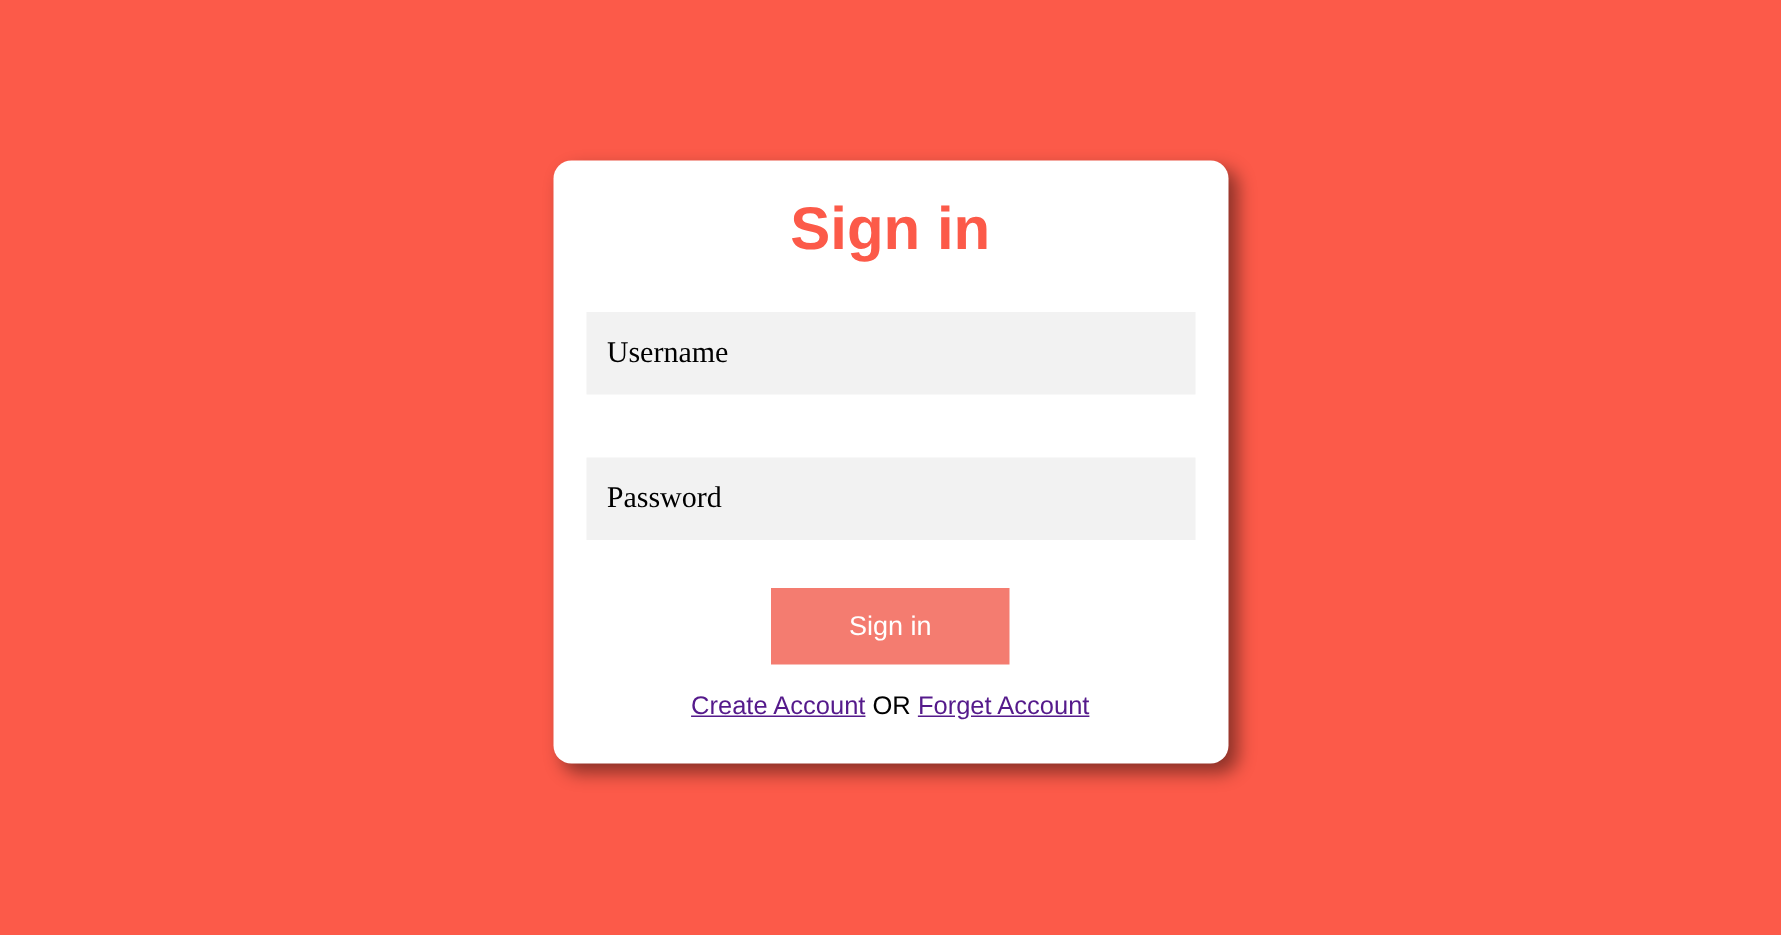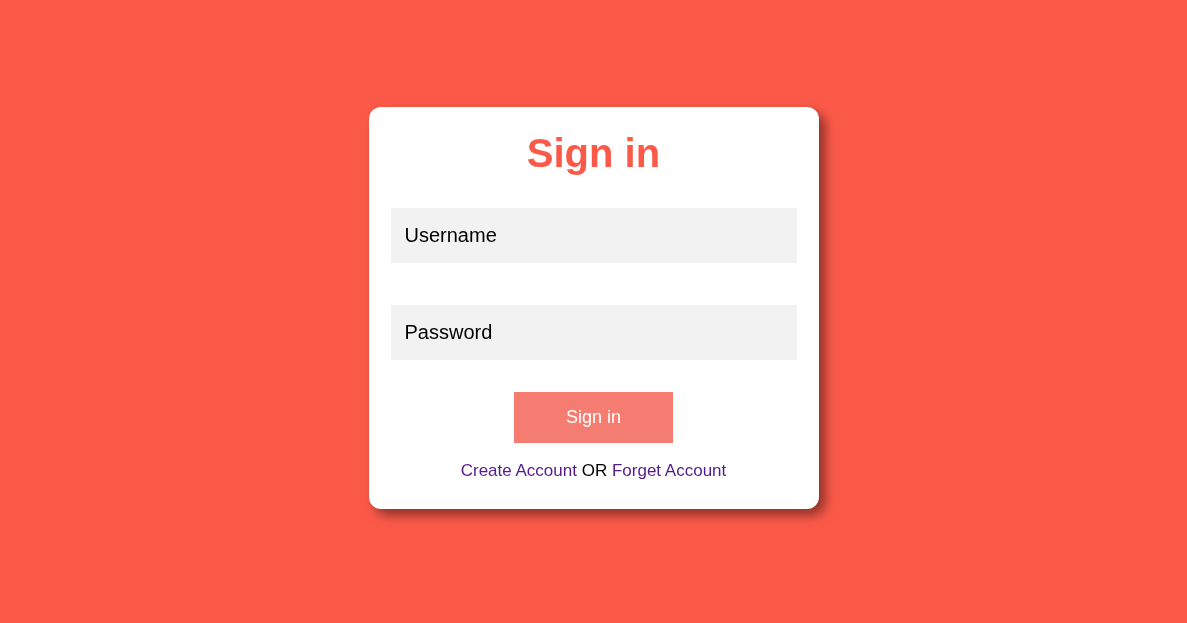--- a/index.html
+++ b/index.html
@@ -34,21 +34,21 @@
     }
     .input {
       width: 100%;
       background-color: #f2f2f2;
       border: none;
       outline: none;
       font-size: 20px;
       padding: 16px 14px;
       text-align: left;
       color: #000;
-      font-family: Liberation Sans, sans-serif;
+      font-family: Liberation Serif, serif;
     }
     .input::placeholder {
       color: #000;
       opacity: 1;
     }
     .gap {
       height: 42px;
     }
     .btn {
       display: inline-block;
@@ -61,20 +61,21 @@
       cursor: pointer;
       font-family: Arial, Helvetica, sans-serif;
     }
     .links-row {
       margin-top: 18px;
       font-size: 17px;
       color: #000;
     }
     .links-row a {
       color: #551A8B;
+      text-decoration: underline;
       cursor: pointer;
     }
   </style>
 </head>
 <body>
 
 <div class="card">
   <h1 class="title">Sign in</h1>
 
   <input type="text" class="input" placeholder="Username" style="">

